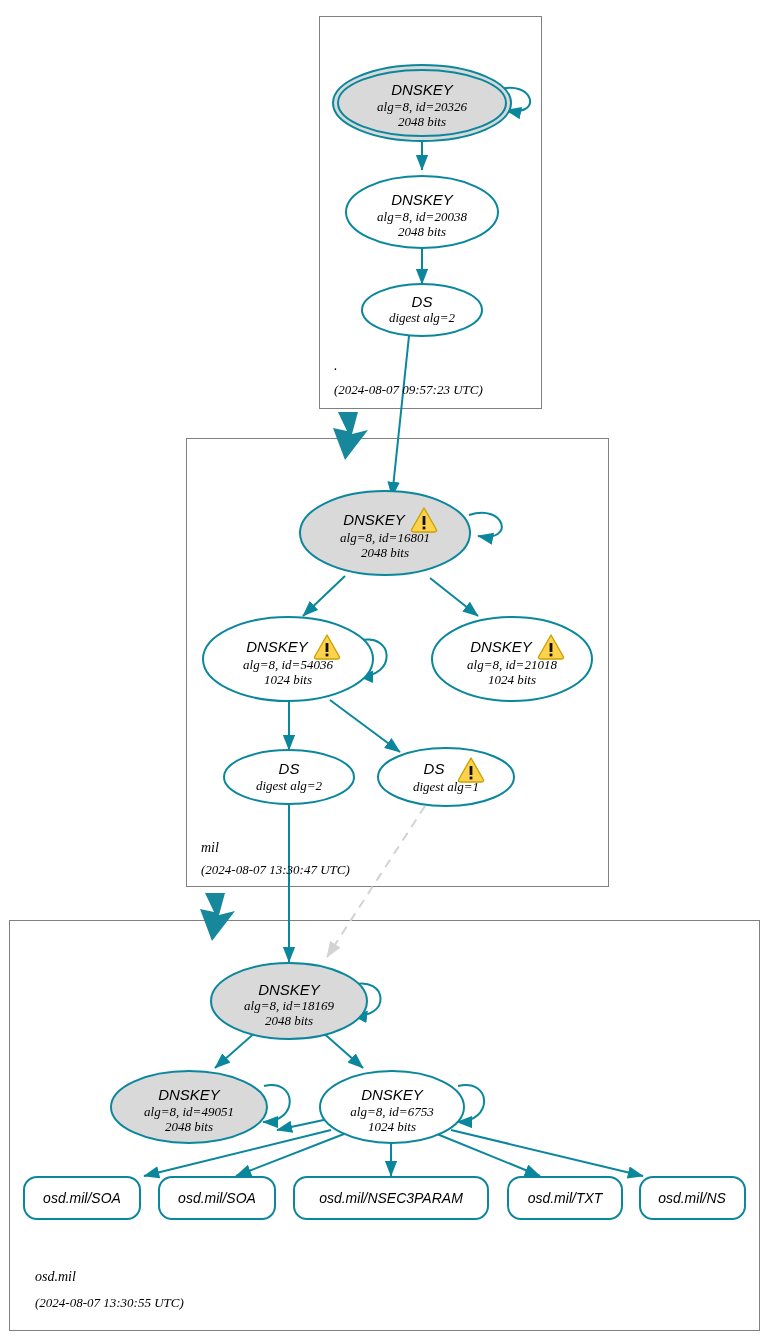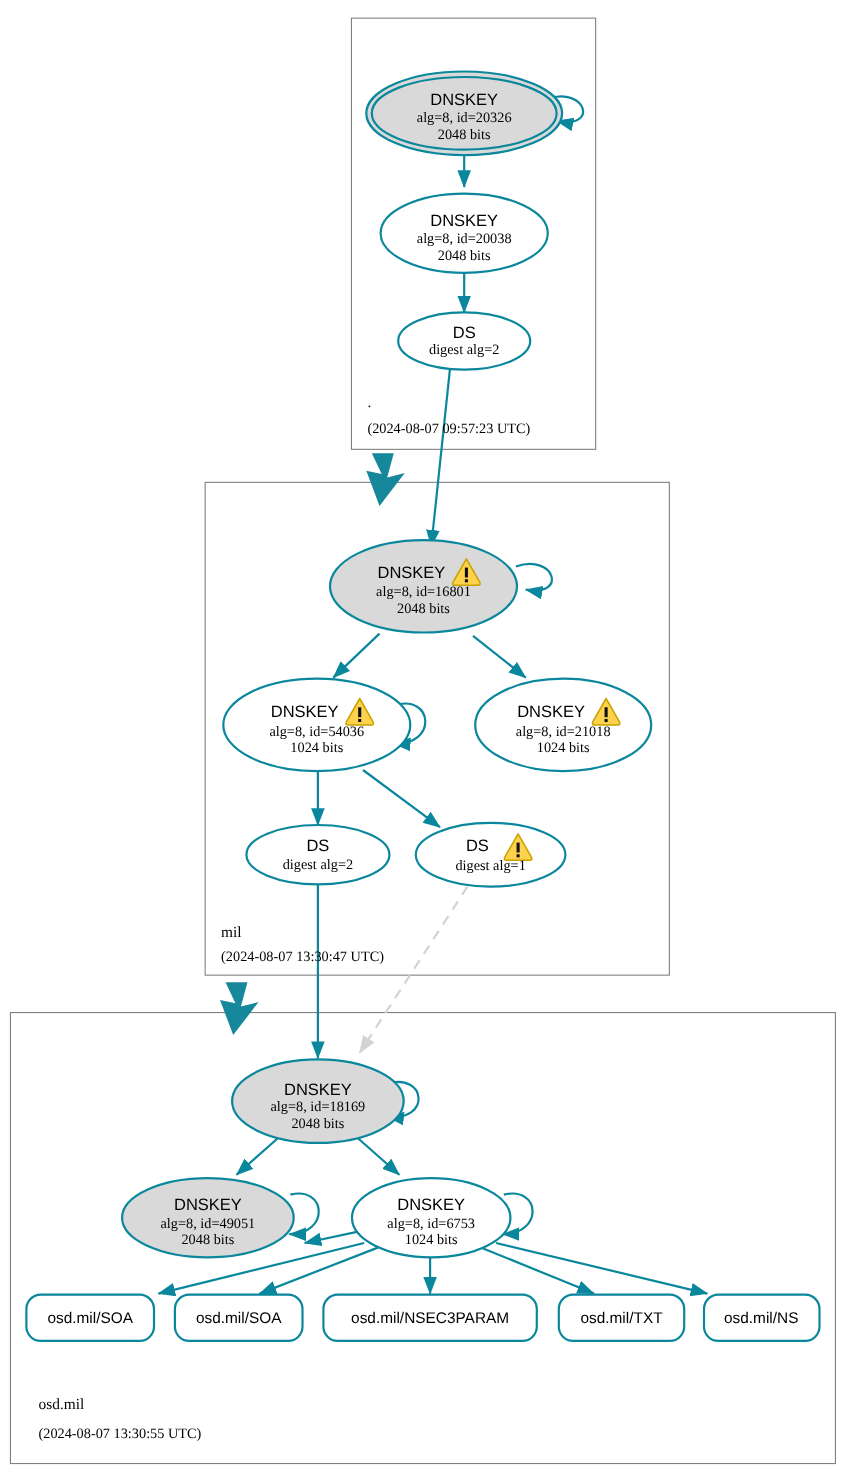--- a/index.html
+++ b/index.html
@@ -1,18 +1,18 @@
 <!DOCTYPE html>
 <html><head>
 <meta charset="utf-8">
 <style>
   html,body{margin:0;padding:0;background:#ffffff;}
   body{width:769px;height:1344px;position:relative;overflow:hidden;
        font-family:"Liberation Serif",serif;}
-  #stage{position:absolute;left:0;top:0;width:769px;height:1344px;}
+  #stage{position:absolute;left:0;top:0;width:769px;height:1344px;font-style:italic;}
   svg#graph{position:absolute;left:0;top:0;width:769px;height:1344px;}
 
   .zonebox{fill:none;stroke:#808080;stroke-width:1;}
   .node-ellipse{stroke:#0a879c;stroke-width:2;}
   .fill-gray{fill:#d9d9d9;}
   .fill-white{fill:#ffffff;}
   .edge{stroke:#0a879c;stroke-width:2;fill:none;}
   .edge-dashed{stroke:#d3d3d3;stroke-width:2;fill:none;stroke-dasharray:9 7;}
   .rr-box{fill:#ffffff;stroke:#0a879c;stroke-width:2;}
   .blockarrow{fill:#17879c;}

